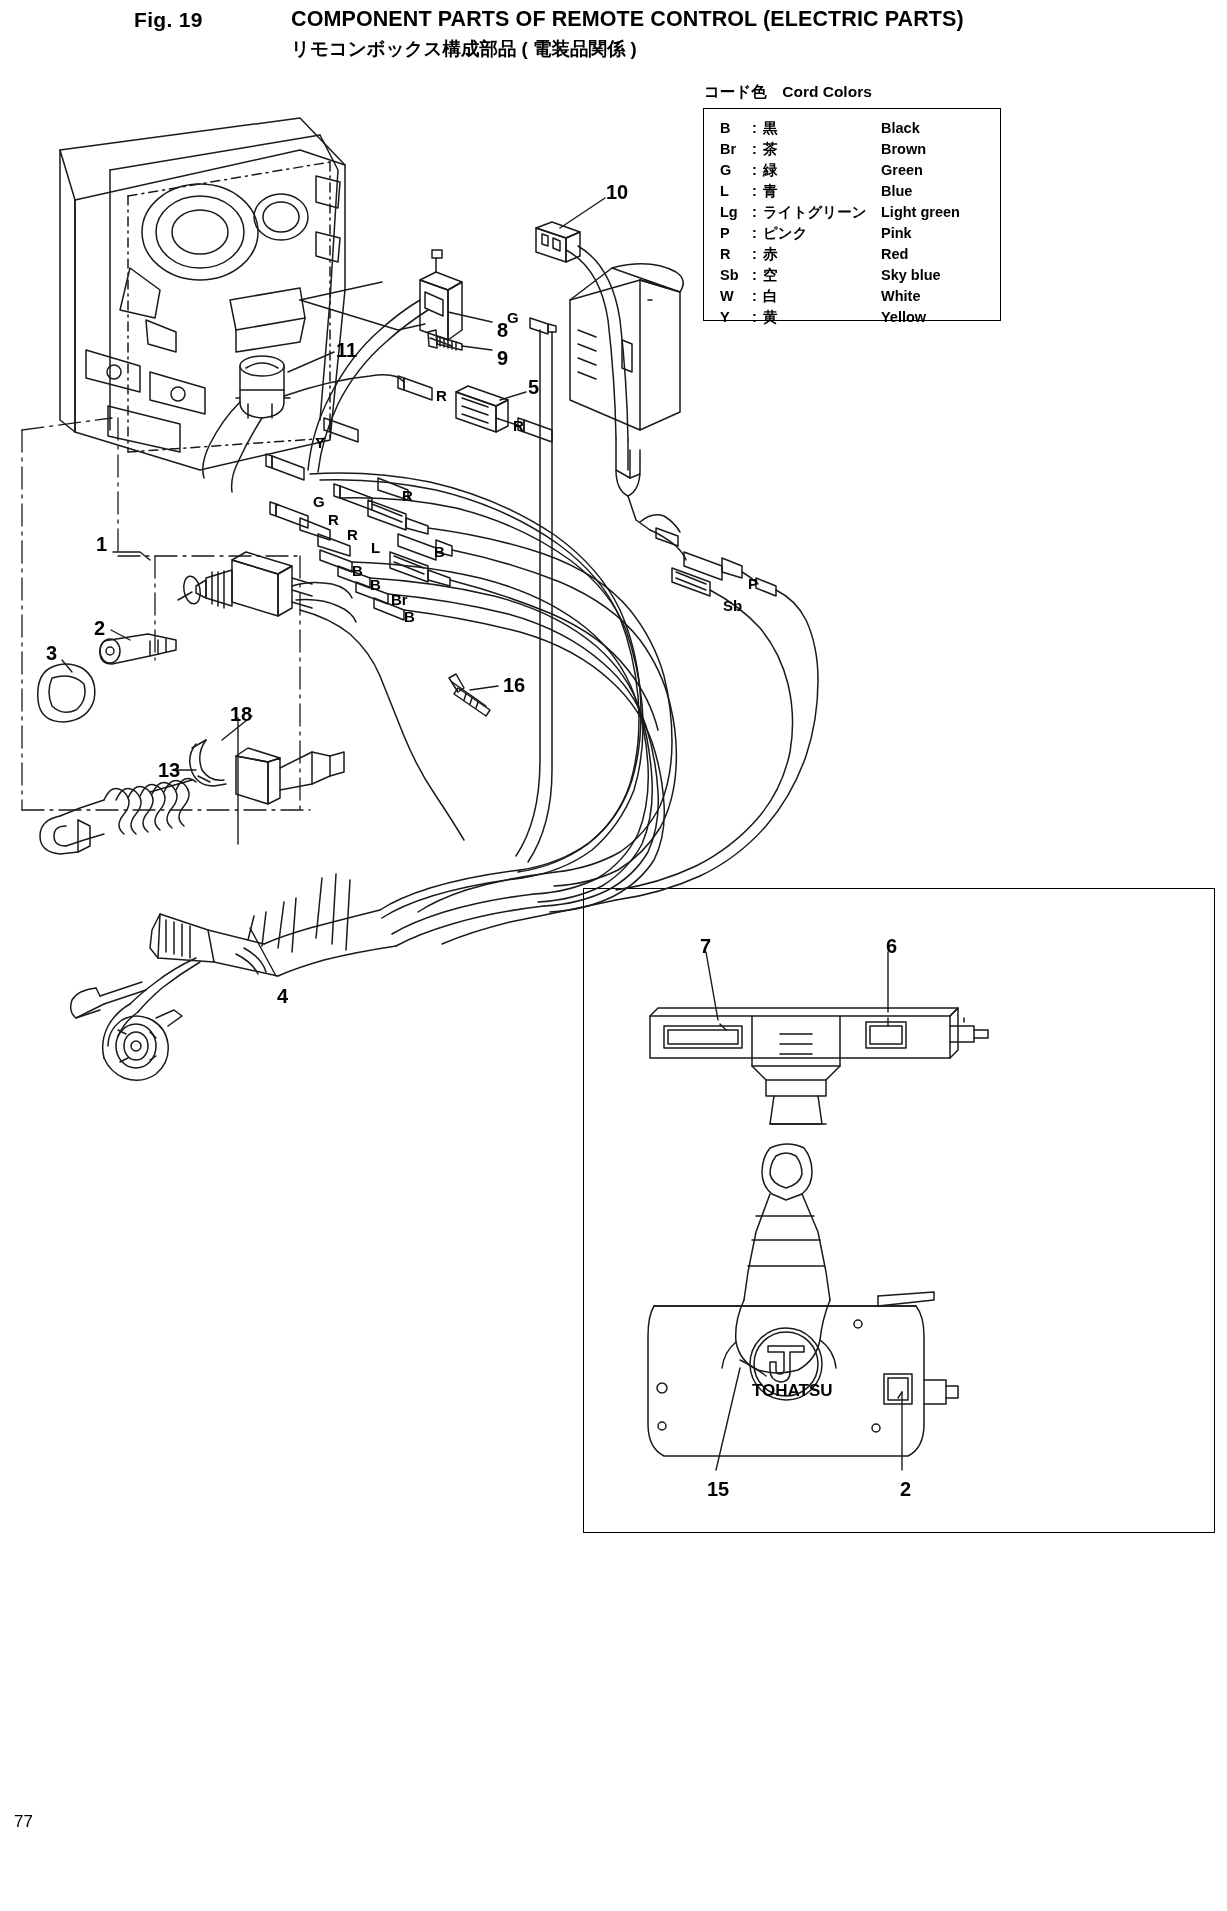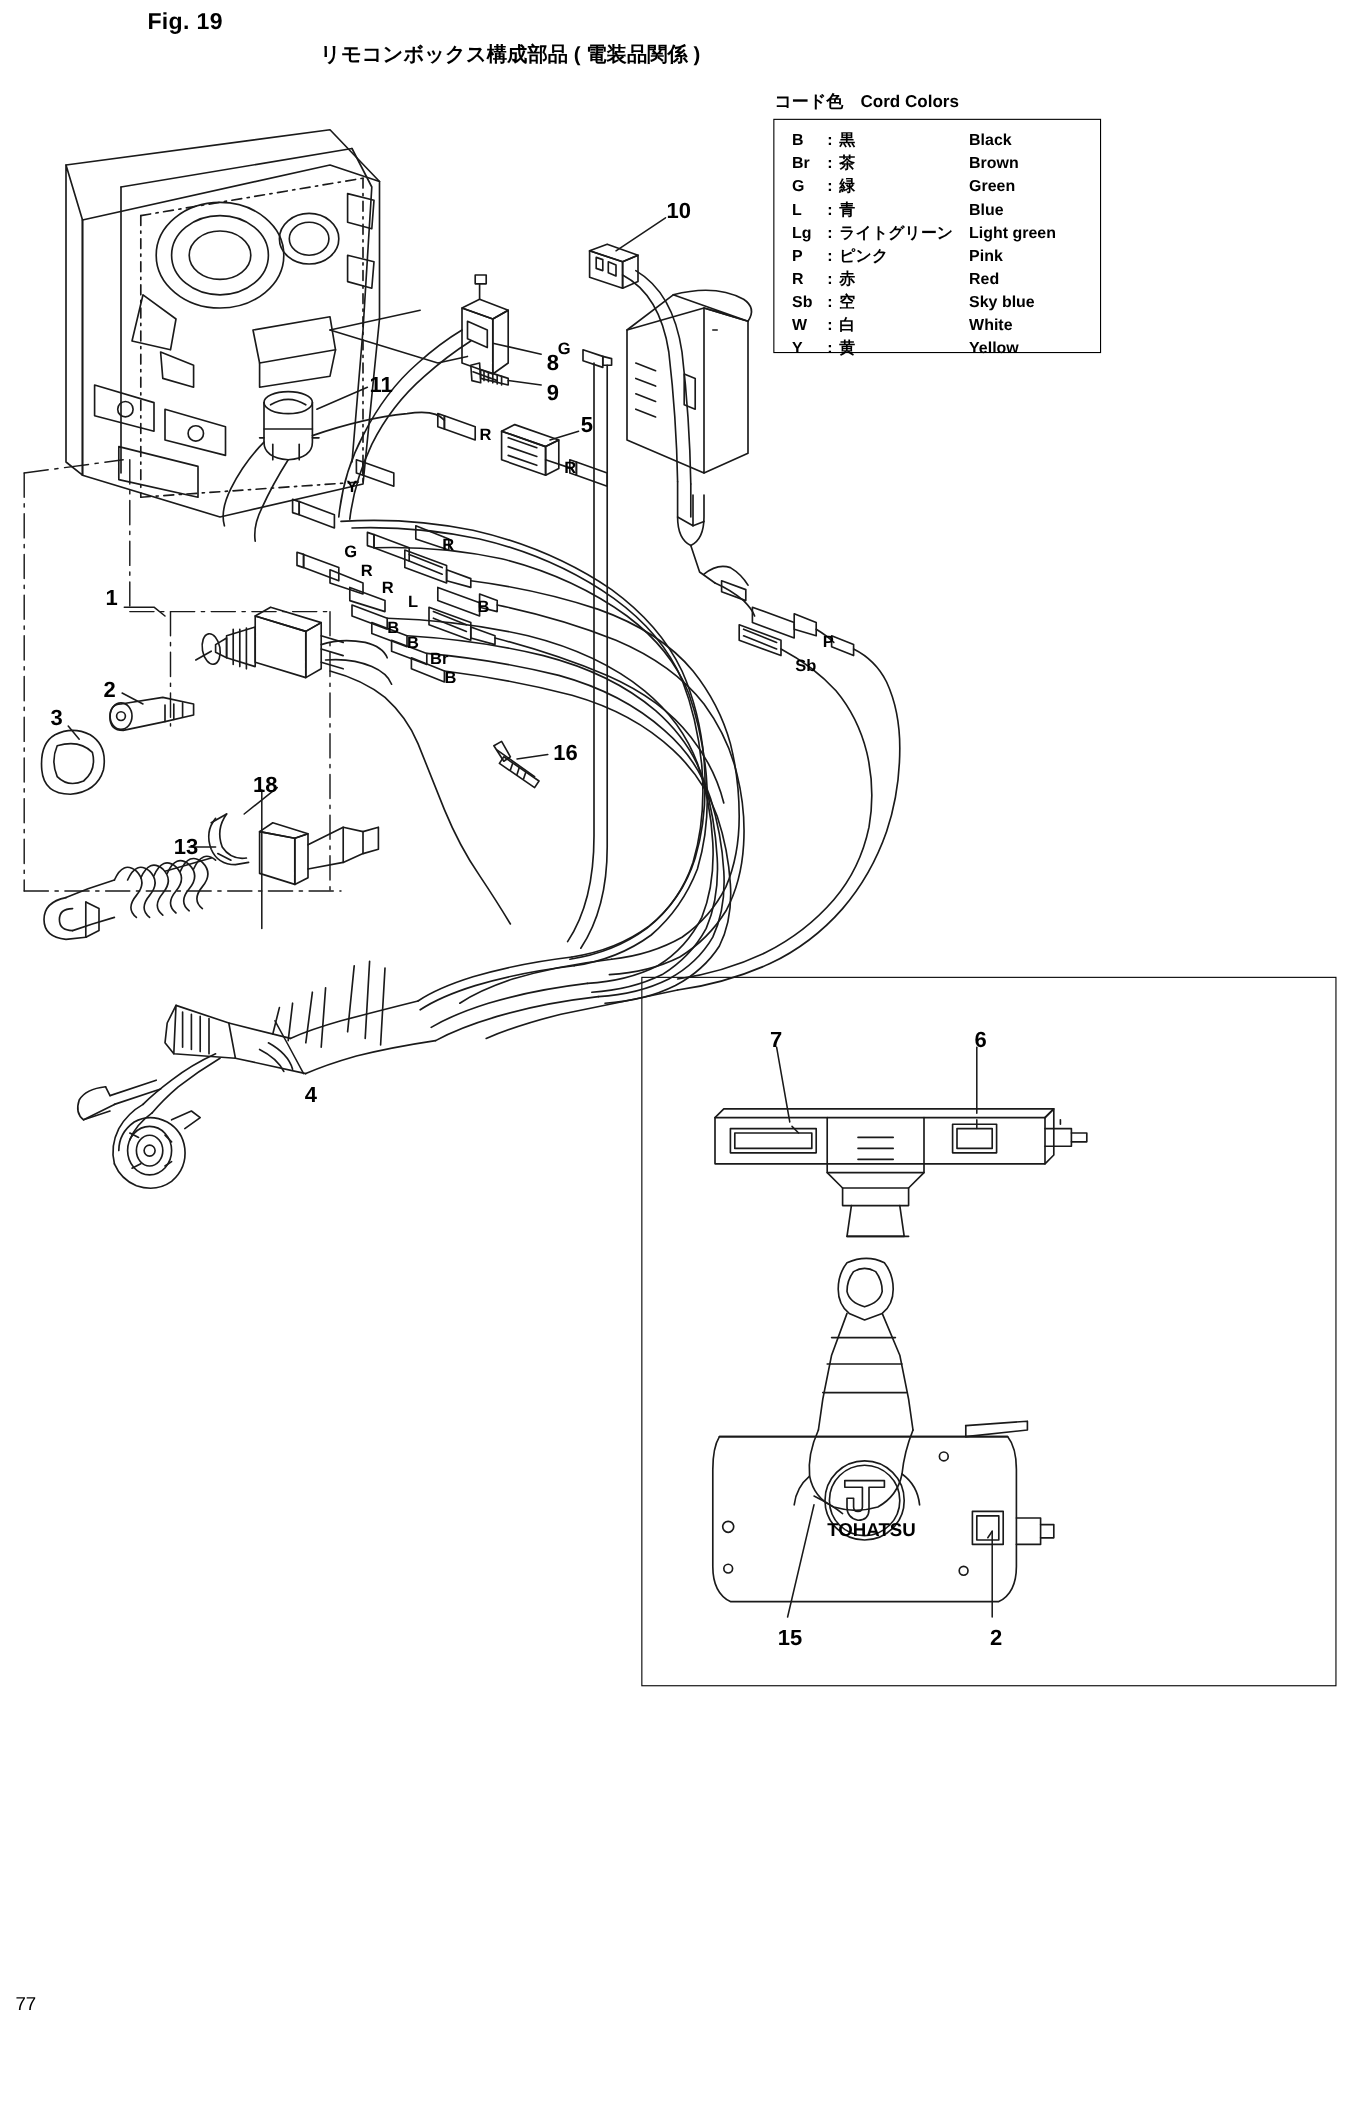--- a/index.html
+++ b/index.html
@@ -140,20 +140,21 @@
     font-size: 17px;
     font-weight: bold;
     font-family: "Liberation Sans", sans-serif;
   }
 </style>
 </head>
 <body>
 
 <div id="header">
   <div id="fig-no">Fig. 19</div>
+  <div id="title-en">COMPONENT PARTS OF REMOTE CONTROL (ELECTRIC PARTS)</div>
   <div id="title-jp">リモコンボックス構成部品 ( 電装品関係 )</div>
 </div>
 
 <div id="legend-title">コード色　Cord Colors</div>
 <div id="legend-box">
   <table>
     <tbody id="legend-rows">
         <tr>
           <td class="abbr">B</td>
           <td class="colon">:</td>

